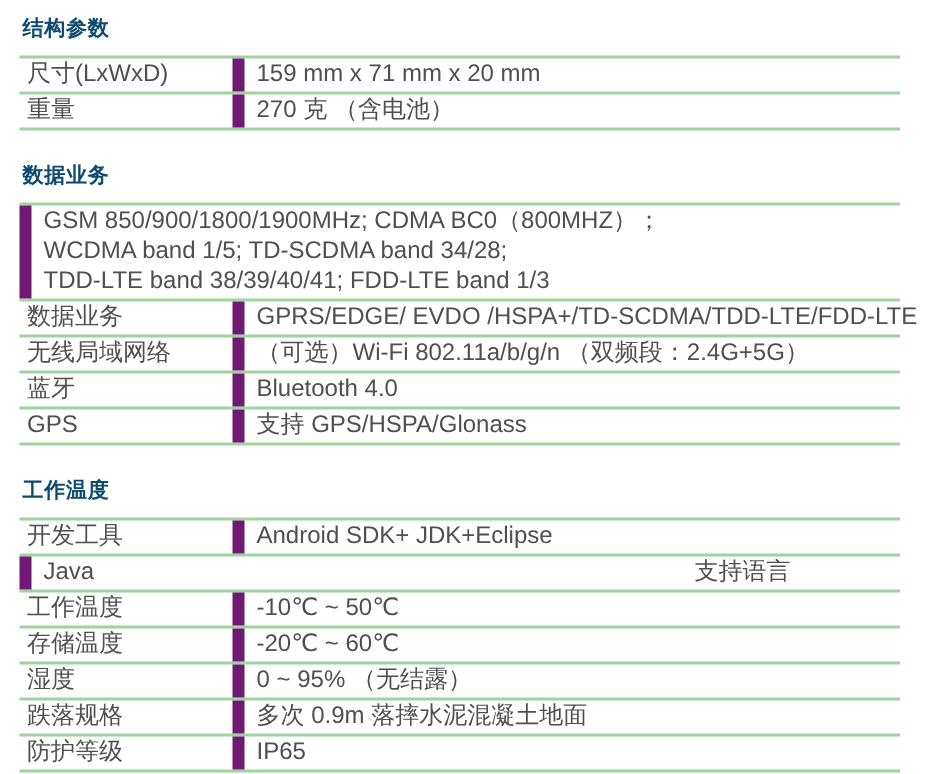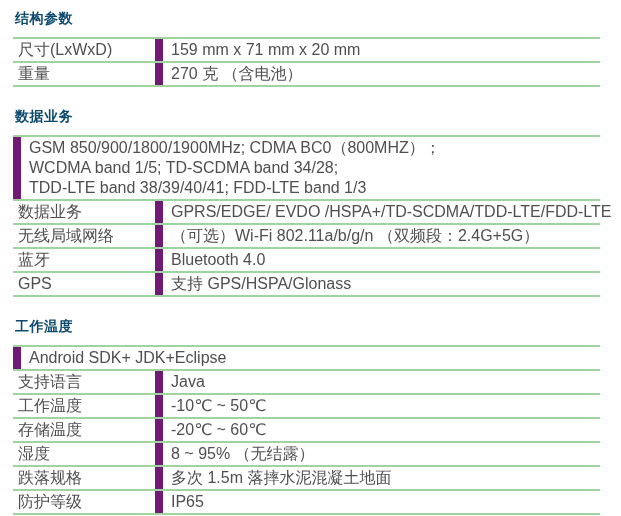--- a/index.html
+++ b/index.html
@@ -117,52 +117,53 @@
           <div class="line">支持 GPS/HSPA/Glonass</div>
         </div>
       </div>
     </div>
   </div>
 
   <div class="section">
     <h2 class="section-title">工作温度</h2>
     <div class="spec-table">
       <div class="row">
+        <div class="cell label">开发工具</div>
         <div class="cell value">
           <div class="line">Android SDK+ JDK+Eclipse</div>
         </div>
       </div>
       <div class="row">
-        <div class="cell label">支持语言</div>
         <div class="cell value">
           <div class="line">Java</div>
         </div>
+        <div class="cell label">支持语言</div>
       </div>
       <div class="row">
         <div class="cell label">工作温度</div>
         <div class="cell value">
           <div class="line">-10℃  ~ 50℃</div>
         </div>
       </div>
       <div class="row">
         <div class="cell label">存储温度</div>
         <div class="cell value">
           <div class="line">-20℃  ~ 60℃</div>
         </div>
       </div>
       <div class="row">
         <div class="cell label">湿度</div>
         <div class="cell value">
-          <div class="line">8  ~  95%  （无结露）</div>
+          <div class="line">0  ~  95%  （无结露）</div>
         </div>
       </div>
       <div class="row">
         <div class="cell label">跌落规格</div>
         <div class="cell value">
-          <div class="line">多次 1.5m 落摔水泥混凝土地面</div>
+          <div class="line">多次 0.9m 落摔水泥混凝土地面</div>
         </div>
       </div>
       <div class="row">
         <div class="cell label">防护等级</div>
         <div class="cell value">
           <div class="line">IP65</div>
         </div>
       </div>
     </div>
   </div>

